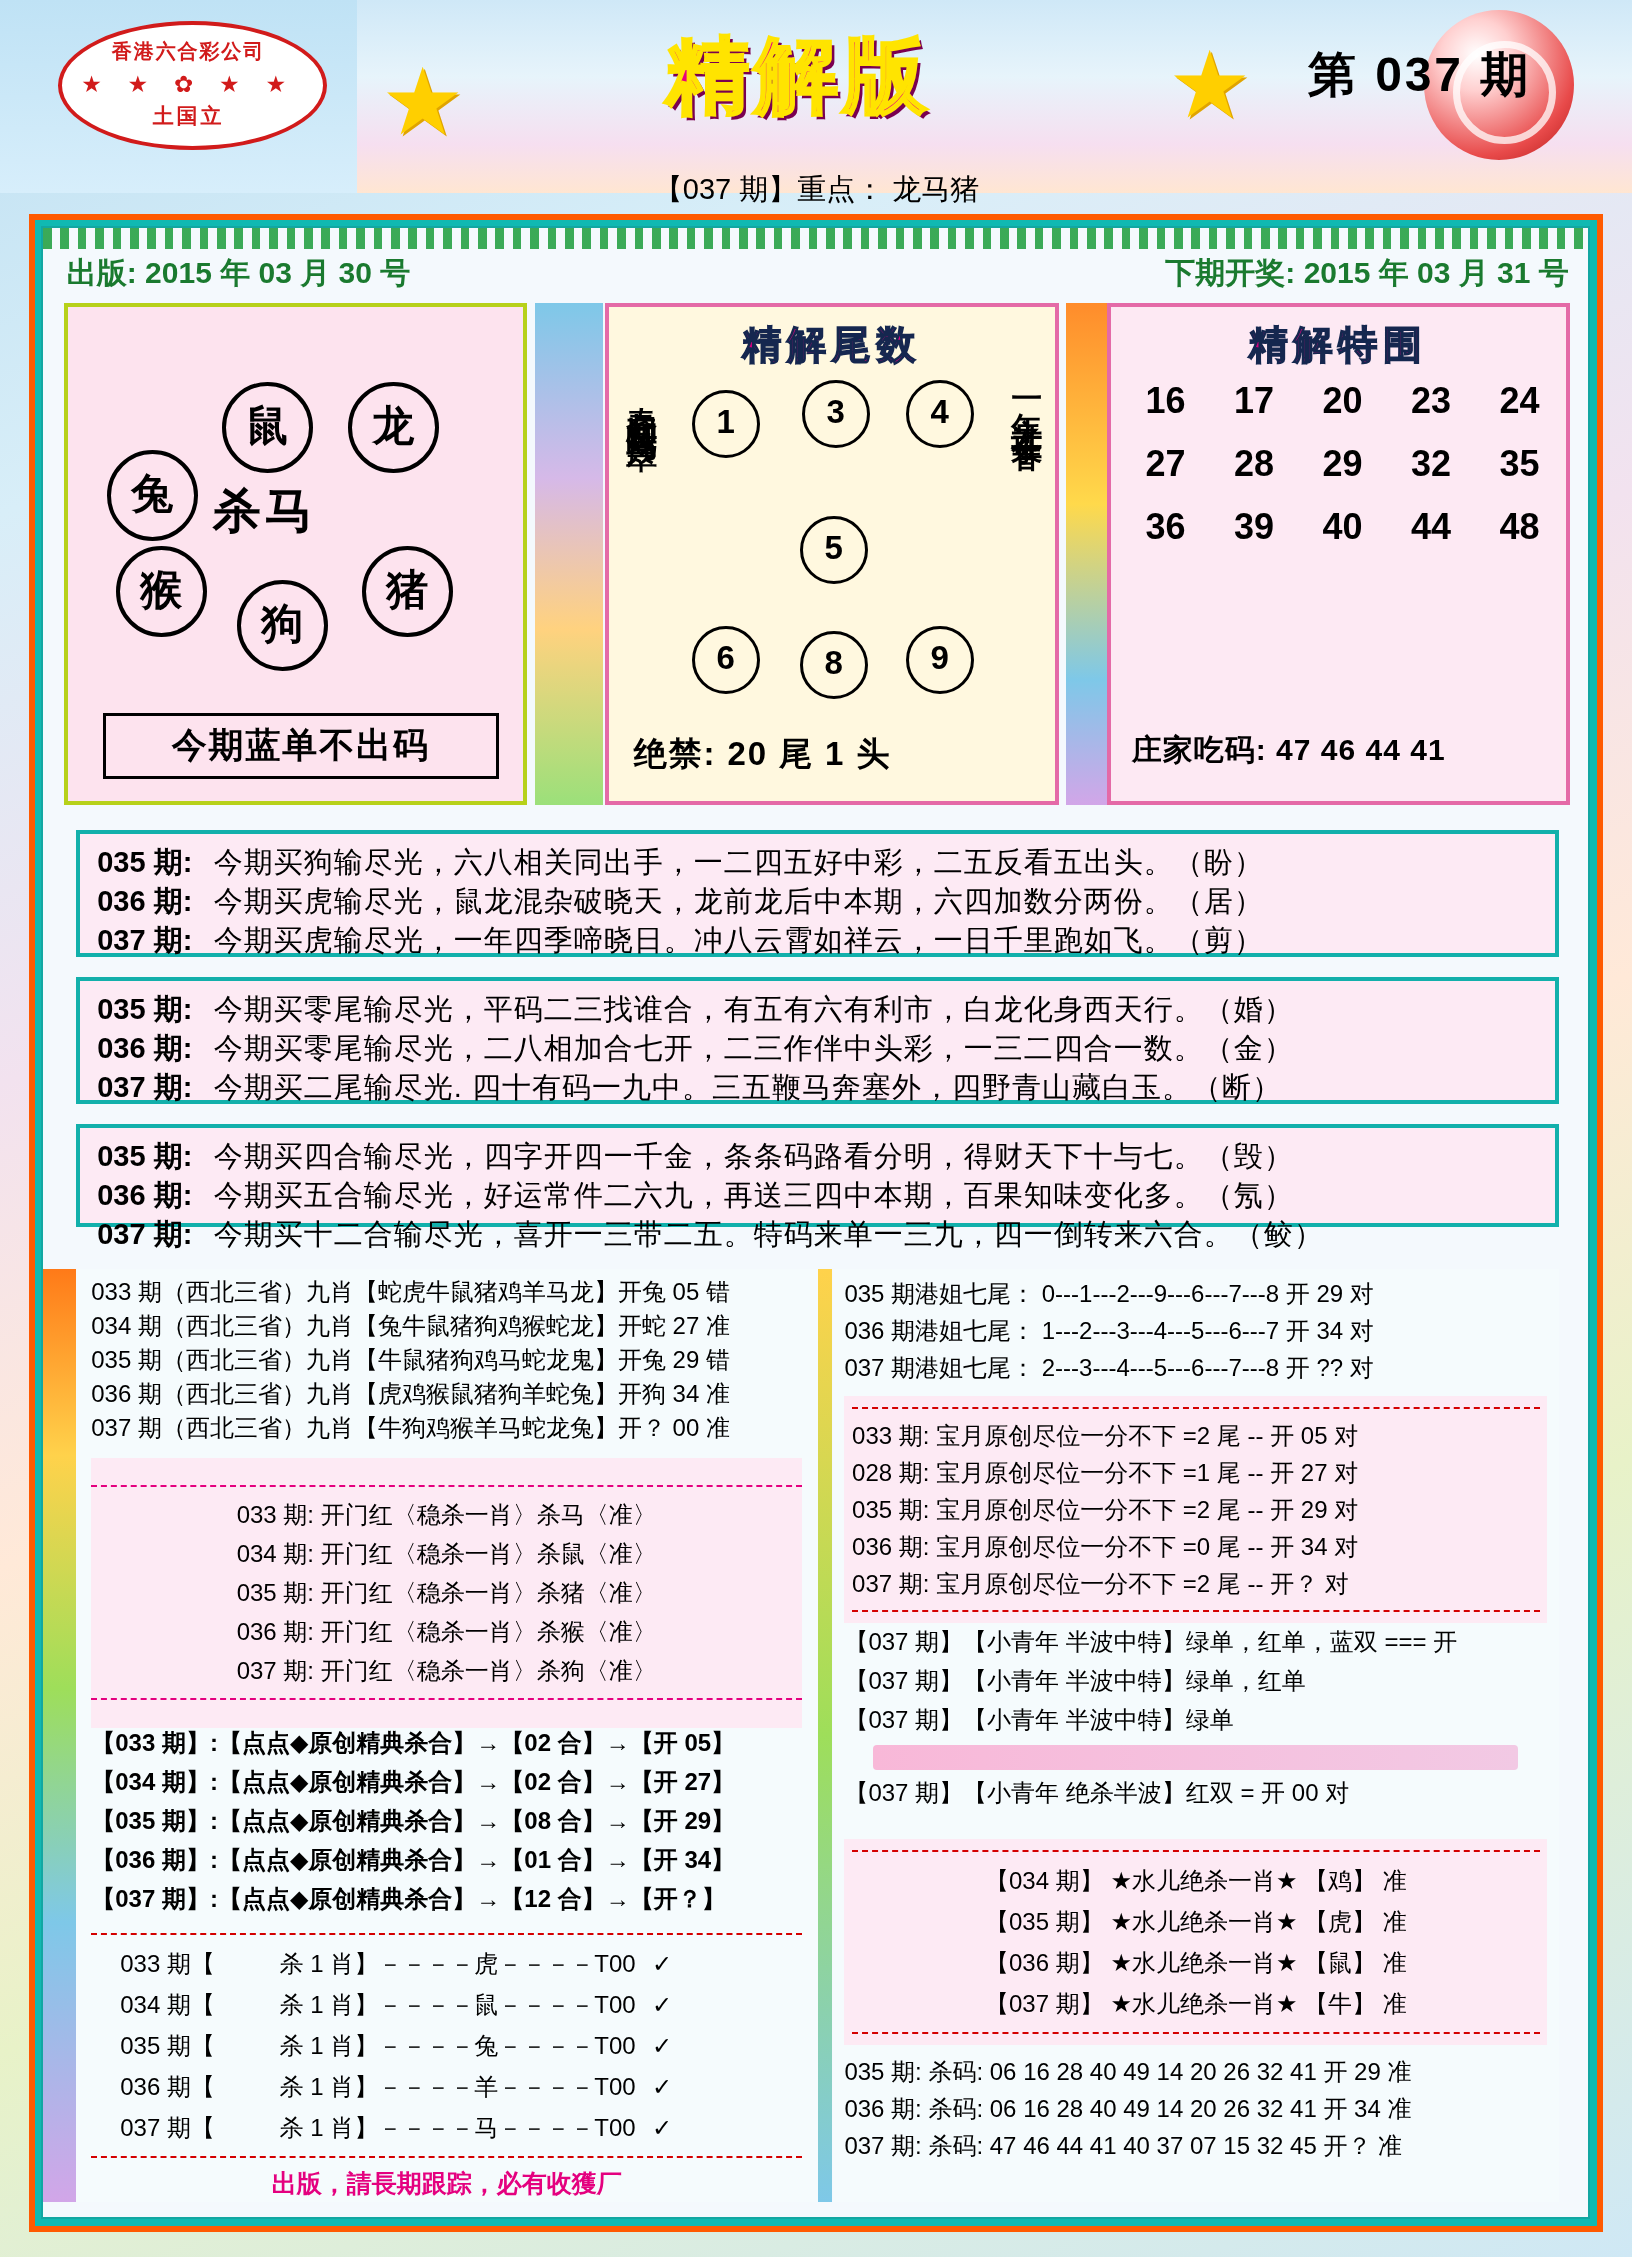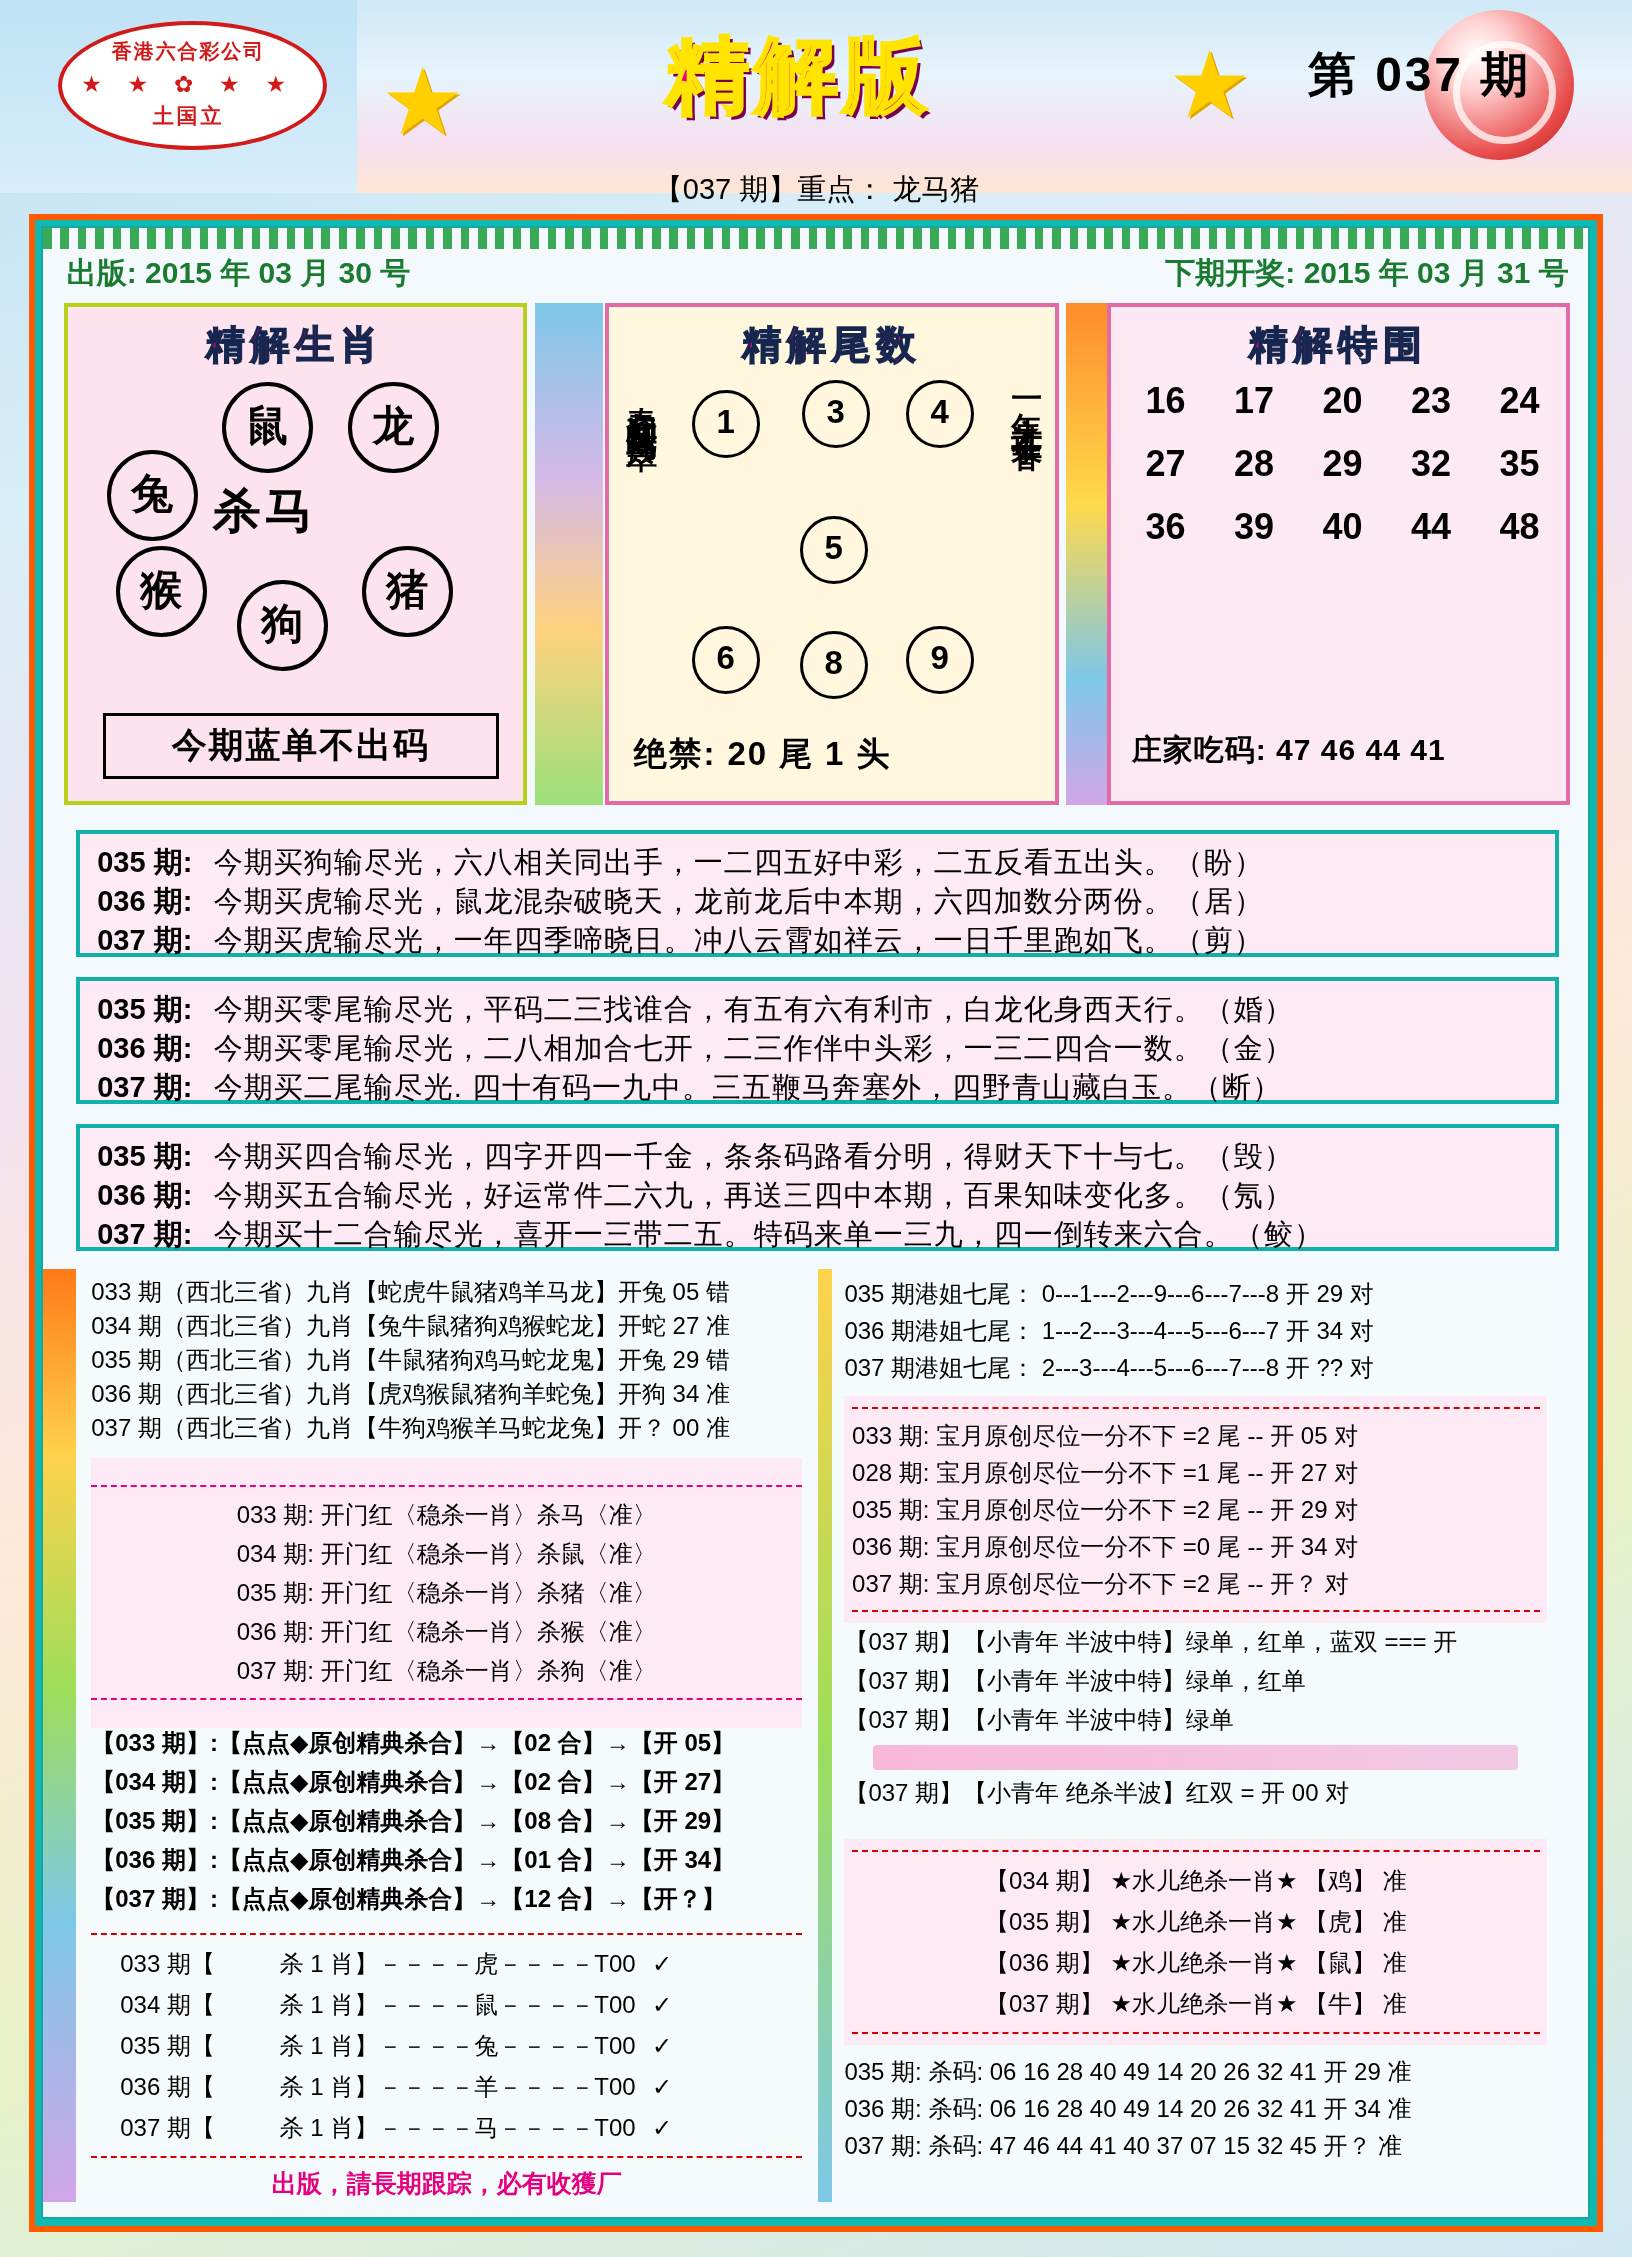--- a/index.html
+++ b/index.html
@@ -66,21 +66,21 @@
 
   .numgrid{position:absolute;left:19.3px;top:73px;width:425px;}
   .numrow{display:flex;justify-content:space-between;margin-bottom:21px;}
   .numrow span{width:71px;text-align:center;font-size:36px;font-weight:bold;color:#000;}
   .eatline{position:absolute;left:21px;top:423px;font-size:30px;font-weight:bold;color:#000;letter-spacing:1px;}
 
   
   .panel{position:absolute;left:33px;width:1483px;box-sizing:border-box;border:4.8px solid #12b0ab;background:#fdeaf4;padding:9.7px 17.4px;}
   .panel.p1{top:602px;height:127px;}
   .panel.p2{top:749px;height:127px;background:#fdeaf4;border-color:#12b0ab;}
-  .panel.p3{top:896px;height:127px;background:#fdeaf4;border-color:#12b0ab;}
+  .panel.p3{top:896px;height:103px;background:#fdeaf4;border-color:#12b0ab;}
   .pline{font-size:29px;color:#000;line-height:39px;white-space:nowrap;}
   .pline .per{font-weight:bold;}
   .pline .body{margin-left:13.5px;letter-spacing:1px;}
 
   
   .colL{position:absolute;left:33px;top:1041px;width:742px;height:933px;background:#f5fbfd;box-sizing:border-box;}
   .colR{position:absolute;left:790px;top:1041px;width:726px;height:933px;background:#f5fbfd;box-sizing:border-box;}
   .leftband{position:absolute;left:0;top:1041px;width:33px;height:933px;
     background:linear-gradient(180deg,#ff7a18,#ffd24b 20%,#9ede5a 45%,#7ec8e8 70%,#d2a6e8 100%);}
   .midband{position:absolute;left:774px;top:1041px;width:15.4px;height:933px;background:linear-gradient(180deg,#ffd24b,#9ede5a,#7ec8e8);}
@@ -127,21 +127,20 @@
       <div class="dateline">
         <div class="l">出版: 2015 年 03 月 30 号</div>
         <div class="r">下期开奖: 2015 年 03 月 31 号</div>
       </div>
 
       <div class="boxrow">
         <div class="stripe stripe1"></div>
         <div class="stripe stripe2"></div>
 
         <div class="box box-zodiac">
-          <div class="box-title">精解生肖</div>
           <div class="zbub" style="left:154px;top:75px;">鼠</div>
           <div class="zbub" style="left:280px;top:75px;">龙</div>
           <div class="zbub" style="left:39px;top:143px;">兔</div>
           <div class="kill" style="left:145px;top:172px;">杀马</div>
           <div class="zbub" style="left:48px;top:239px;">猴</div>
           <div class="zbub" style="left:169px;top:273px;">狗</div>
           <div class="zbub" style="left:294px;top:239px;">猪</div>
           <div class="bluebar">今期蓝单不出码</div>
         </div>
 

